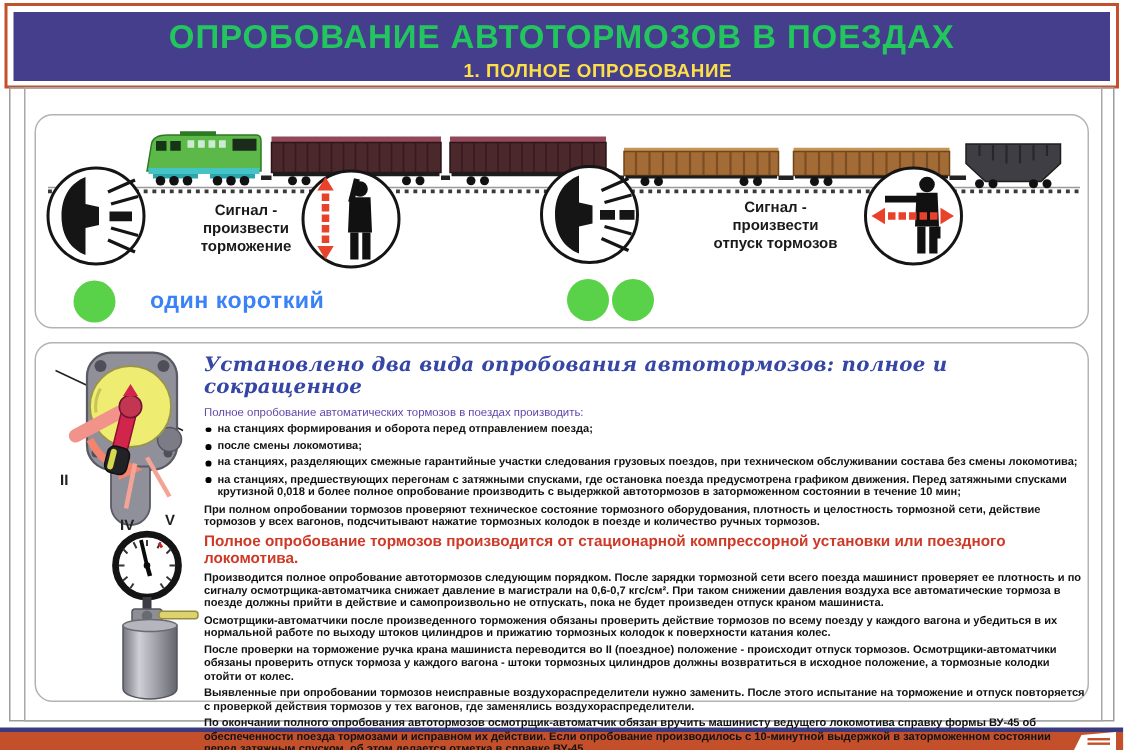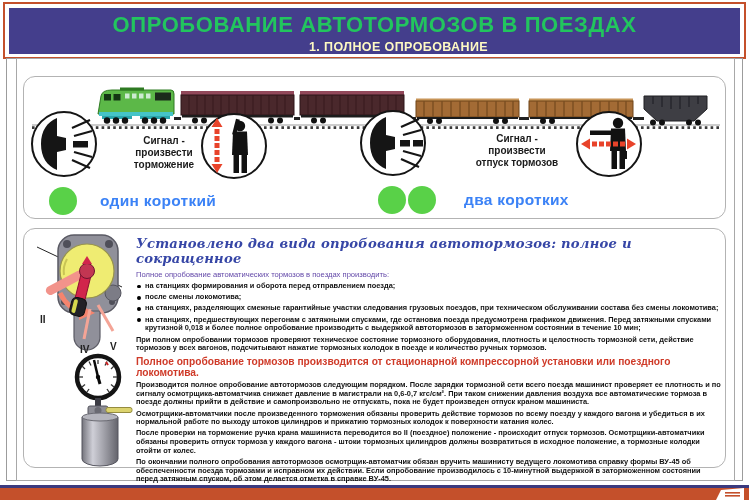--- a/index.html
+++ b/index.html
@@ -3,21 +3,21 @@
 <meta charset="utf-8">
 <style>
   * { box-sizing: border-box; margin: 0; padding: 0; }
   html,body { width:749px; height:500px; background:#ffffff; font-family:"Liberation Sans", sans-serif; }
   .poster { position:relative; width:749px; height:500px; background:#fff; overflow:hidden; }
 
   
   .header-frame { position:absolute; left:3px; top:2px; width:743px; height:57px; border:2.5px solid #c4502b; background:#fff; }
   .header-band { position:absolute; left:9px; top:8px; width:731px; height:46px; background:#443e8c; text-align:center; }
   .title { color:#22c55e; font-size:22px; font-weight:bold; letter-spacing:0.6px; padding-top:4px; }
-  .subtitle { color:#fef9c3; font-size:12.5px; font-weight:bold; letter-spacing:0.4px; margin-top:2px;padding-left:48px; }
+  .subtitle { color:#fde047; font-size:12.5px; font-weight:bold; letter-spacing:0.4px; margin-top:2px;padding-left:48px; }
 
   
   .frame-outer { position:absolute; left:6px; top:58px; width:737px; height:423px; border:1px solid #9c9c9c; }
   .frame-inner { position:absolute; left:16px; top:58px; width:719px; height:423px; border:1px solid #a8a8a8; }
 
   .panel { position:absolute; left:23px; width:703px; background:#fff; border:1.5px solid #b3b3b3; border-radius:12px; }
   .panel-signals { top:76px; height:143px; }
   .panel-text { top:228px; height:240px; }
 
   
@@ -214,21 +214,20 @@
             <rect x="21" y="28.5" width="5" height="5"></rect>
           <rect x="28" y="28.5" width="5" height="5"></rect>
             <rect x="35" y="28.5" width="5" height="5"></rect>
           <rect x="42" y="28.5" width="5" height="5"></rect>
           <polygon points="58,31 49,25.5 49,36.5"></polygon>
         </g>
       </svg>
     </div>
     <div class="green-dot" style="left:354px; top:109px;"></div>
     <div class="green-dot" style="left:384px; top:109px;"></div>
-    <div class="count-label" style="left:440px; top:114px;">два коротких</div>
   </section>
 
   <section class="panel panel-text">
 
     <svg class="illus" style="left:10px; top:2px;" width="105" height="128" viewBox="0 0 105 128">
       <line x1="3" y1="16" x2="88" y2="56" stroke="#222" stroke-width="1"></line>
       <rect x="24" y="4" width="60" height="78" rx="16" fill="#90909a" stroke="#5a5a64" stroke-width="1.5"></rect>
       <circle cx="33" cy="13" r="4" fill="#4f4f59"></circle>
         <circle cx="75" cy="13" r="4" fill="#4f4f59"></circle>
       <circle cx="30" cy="71" r="3" fill="#4f4f59"></circle>
@@ -296,20 +295,21 @@
       <div class="h-violet">Полное опробование автоматических тормозов в поездах производить:</div>
       <div class="bullet">на станциях формирования и оборота перед отправлением поезда;</div>
       <div class="bullet">после смены локомотива;</div>
       <div class="bullet">на станциях, разделяющих смежные гарантийные участки следования грузовых поездов, при техническом обслуживании состава без смены локомотива;</div>
       <div class="bullet">на станциях, предшествующих перегонам с затяжными спусками, где остановка поезда предусмотрена графиком движения. Перед затяжными спусками крутизной 0,018 и более полное опробование производить с выдержкой автотормозов в заторможенном состоянии в течение 10 мин;</div>
       <div class="para">При полном опробовании тормозов проверяют техническое состояние тормозного оборудования, плотность и целостность тормозной сети, действие тормозов у всех вагонов, подсчитывают нажатие тормозных колодок в поезде и количество ручных тормозов.</div>
       <div class="h-red">Полное опробование тормозов производится от стационарной компрессорной установки или поездного локомотива.</div>
       <div class="para">Производится полное опробование автотормозов следующим порядком. После зарядки тормозной сети всего поезда машинист проверяет ее плотность и по сигналу осмотрщика-автоматчика снижает давление в магистрали на 0,6-0,7 кгс/см². При таком снижении давления воздуха все автоматические тормоза в поезде должны прийти в действие и самопроизвольно не отпускать, пока не будет произведен отпуск краном машиниста.</div>
       <div class="para">Осмотрщики-автоматчики после произведенного торможения обязаны проверить действие тормозов по всему поезду у каждого вагона и убедиться в их нормальной работе по выходу штоков цилиндров и прижатию тормозных колодок к поверхности катания колес.</div>
       <div class="para">После проверки на торможение ручка крана машиниста переводится во II (поездное) положение - происходит отпуск тормозов. Осмотрщики-автоматчики обязаны проверить отпуск тормоза у каждого вагона - штоки тормозных цилиндров должны возвратиться в исходное положение, а тормозные колодки отойти от колес.</div>
+      <div class="para">Выявленные при опробовании тормозов неисправные воздухораспределители нужно заменить. После этого испытание на торможение и отпуск повторяется с проверкой действия тормозов у тех вагонов, где заменялись воздухораспределители.</div>
       <div class="para">По окончании полного опробования автотормозов осмотрщик-автоматчик обязан вручить машинисту ведущего локомотива справку формы ВУ-45 об обеспеченности поезда тормозами и исправном их действии. Если опробование производилось с 10-минутной выдержкой в заторможенном состоянии перед затяжным спуском, об этом делается отметка в справке ВУ-45.</div>
     </div>
   </section>
 
   <div class="footer-blue"></div>
   <div class="footer-orange"></div>
   <svg class="footer-logo" width="28" height="12" viewBox="0 0 28 12">
     <polygon points="0,12 5,2 28,0 28,12" fill="#ffffff"></polygon>
     <rect x="9" y="4" width="15" height="1.6" fill="#c4502b"></rect>
     <rect x="9" y="7" width="15" height="1.6" fill="#c4502b"></rect>

